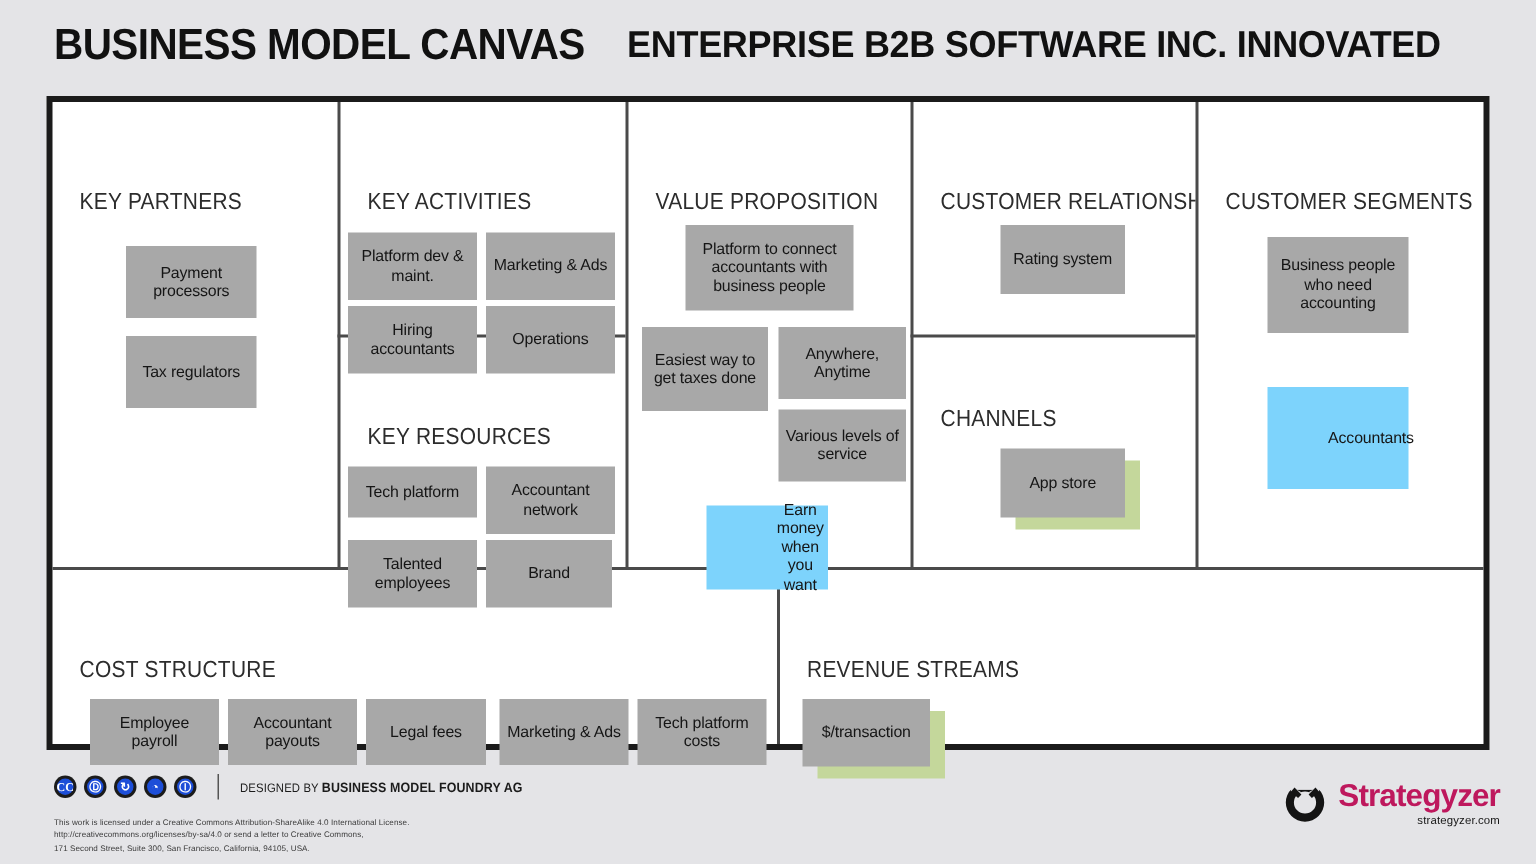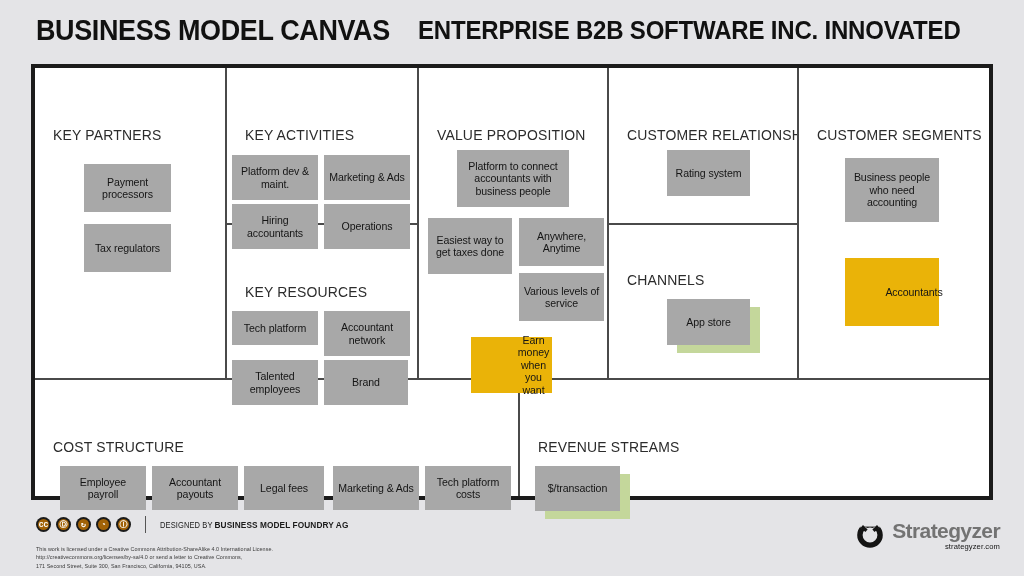--- a/index.html
+++ b/index.html
@@ -49,51 +49,51 @@
   .card{
     position:absolute;box-sizing:border-box;
     background:#a8a8a8;
     display:flex;align-items:center;justify-content:center;
     text-align:center;line-height:1.18;
     font-size:10.6px;color:#151515;
     padding:2px 4px;
     font-family:"Liberation Sans Narrow","Liberation Sans",sans-serif;
     letter-spacing:-0.1px;
   }
-  .card.green{background:#eab308;padding-left:48px;}
+  .card.green{background:#7dd3fc;padding-left:48px;}
   .card.shadow{z-index:1;}
   .card-stack-bg{position:absolute;background:#c4d79b;}
 
   
   .footer{position:absolute;left:0;top:508px;width:1024px;height:68px;}
   .cc-row{position:absolute;left:36px;top:8px;display:flex;align-items:center;gap:5px;}
   .cc{width:15px;height:15px;border-radius:50%;background:#1b1b1b;position:relative;display:block;}
   .cc .inner{
-    position:absolute;inset:1.6px;border-radius:50%;background:#a16207;
+    position:absolute;inset:1.6px;border-radius:50%;background:#1d4ed8;
     display:flex;align-items:center;justify-content:center;
     color:#fff;font-size:8px;font-weight:bold;line-height:1;
-    font-family:Liberation Mono, monospace;
+    font-family:Liberation Serif, serif;
   }
   .cc-sep{width:1px;height:17px;background:#555;margin:0 9px;}
   .designed{
     font-size:8.2px;letter-spacing:0.1px;color:#1b1b1b;white-space:nowrap;
     font-family:"Liberation Sans Narrow","Liberation Sans",sans-serif;
     transform:scaleX(0.92);transform-origin:left center;
   }
   .designed b{font-size:9px;letter-spacing:0.1px;}
   .license{
     position:absolute;left:36px;top:37px;
     font-size:5.4px;line-height:1.55;color:#3a3a3a;
     font-family:"Liberation Sans Narrow","Liberation Sans",sans-serif;
     letter-spacing:0.05px;white-space:pre-line;
   }
   .brand{position:absolute;right:24px;top:12px;display:flex;align-items:center;gap:7px;}
   .brand-mark{width:30px;height:30px;position:relative;}
   .brand-text{display:flex;flex-direction:column;align-items:flex-end;line-height:1;}
-  .brand-name{font-size:21px;font-weight:bold;letter-spacing:-0.6px;color:#737373;}
+  .brand-name{font-size:21px;font-weight:bold;letter-spacing:-0.6px;color:#be185d;}
   .brand-url{font-size:7.6px;color:#151515;margin-top:2px;letter-spacing:0.1px;}
 </style>
 </head>
 <body>
 
 <div class="page">
 
   <div class="header">
     <div class="title-main">BUSINESS MODEL CANVAS</div>
     <div class="title-sub">ENTERPRISE B2B SOFTWARE INC. INNOVATED</div>

